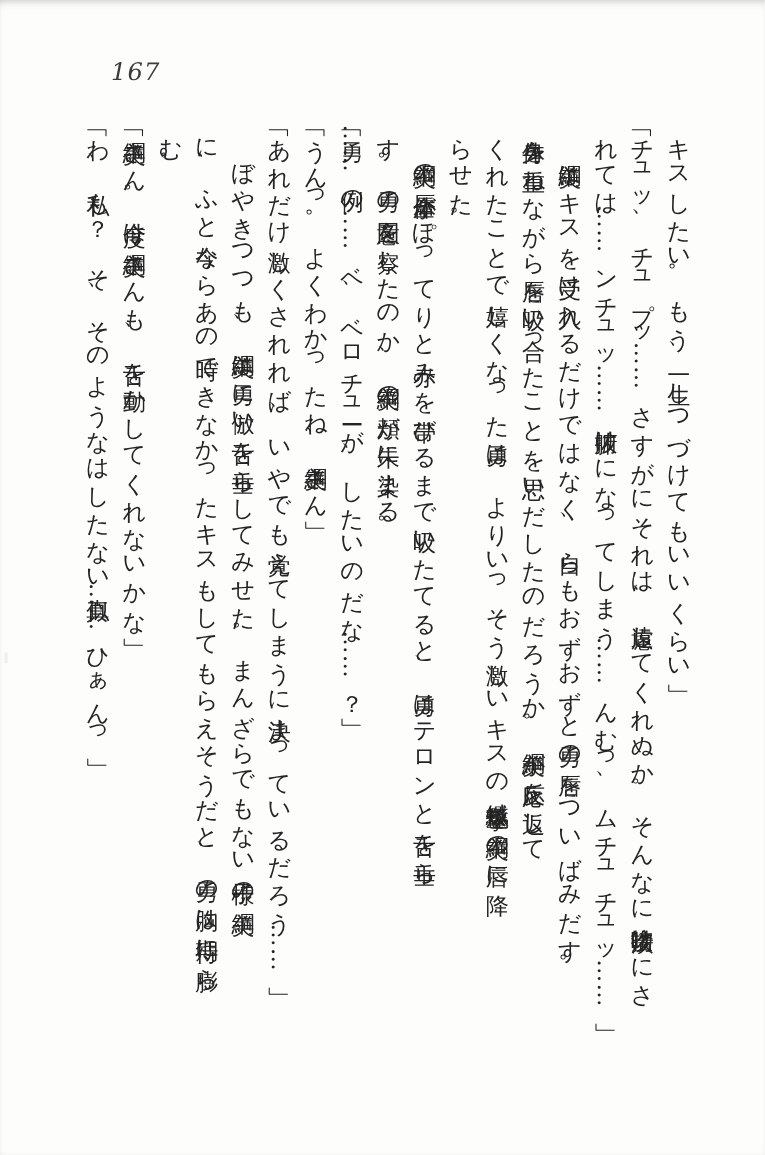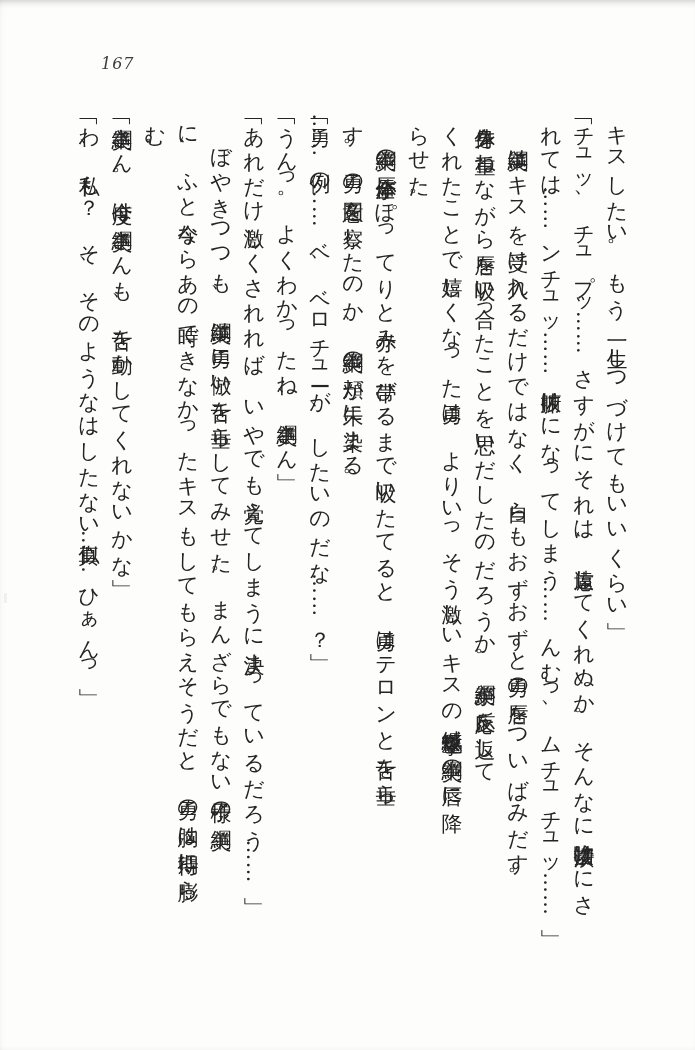--- a/index.html
+++ b/index.html
@@ -18,21 +18,21 @@
     box-shadow: inset 0 7px 9px -7px rgba(0,0,0,0.28),
                 inset 0 -5px 7px -7px rgba(0,0,0,0.10),
                 inset 5px 0 8px -7px rgba(0,0,0,0.08);
   }
   .page-number {
     position: absolute;
     top: 54px;
     left: 101px;
     font-family: "DejaVu Serif", "Liberation Serif", serif;
     font-style: italic;
-    font-size: 16px;
+    font-size: 22px;
     letter-spacing: 1px;
     color: #3b3b3b;
   }
   .text-block {
     position: absolute;
     top: 111px;
     right: 62px;
     height: 856px;
     writing-mode: vertical-rl;
     text-orientation: mixed;

